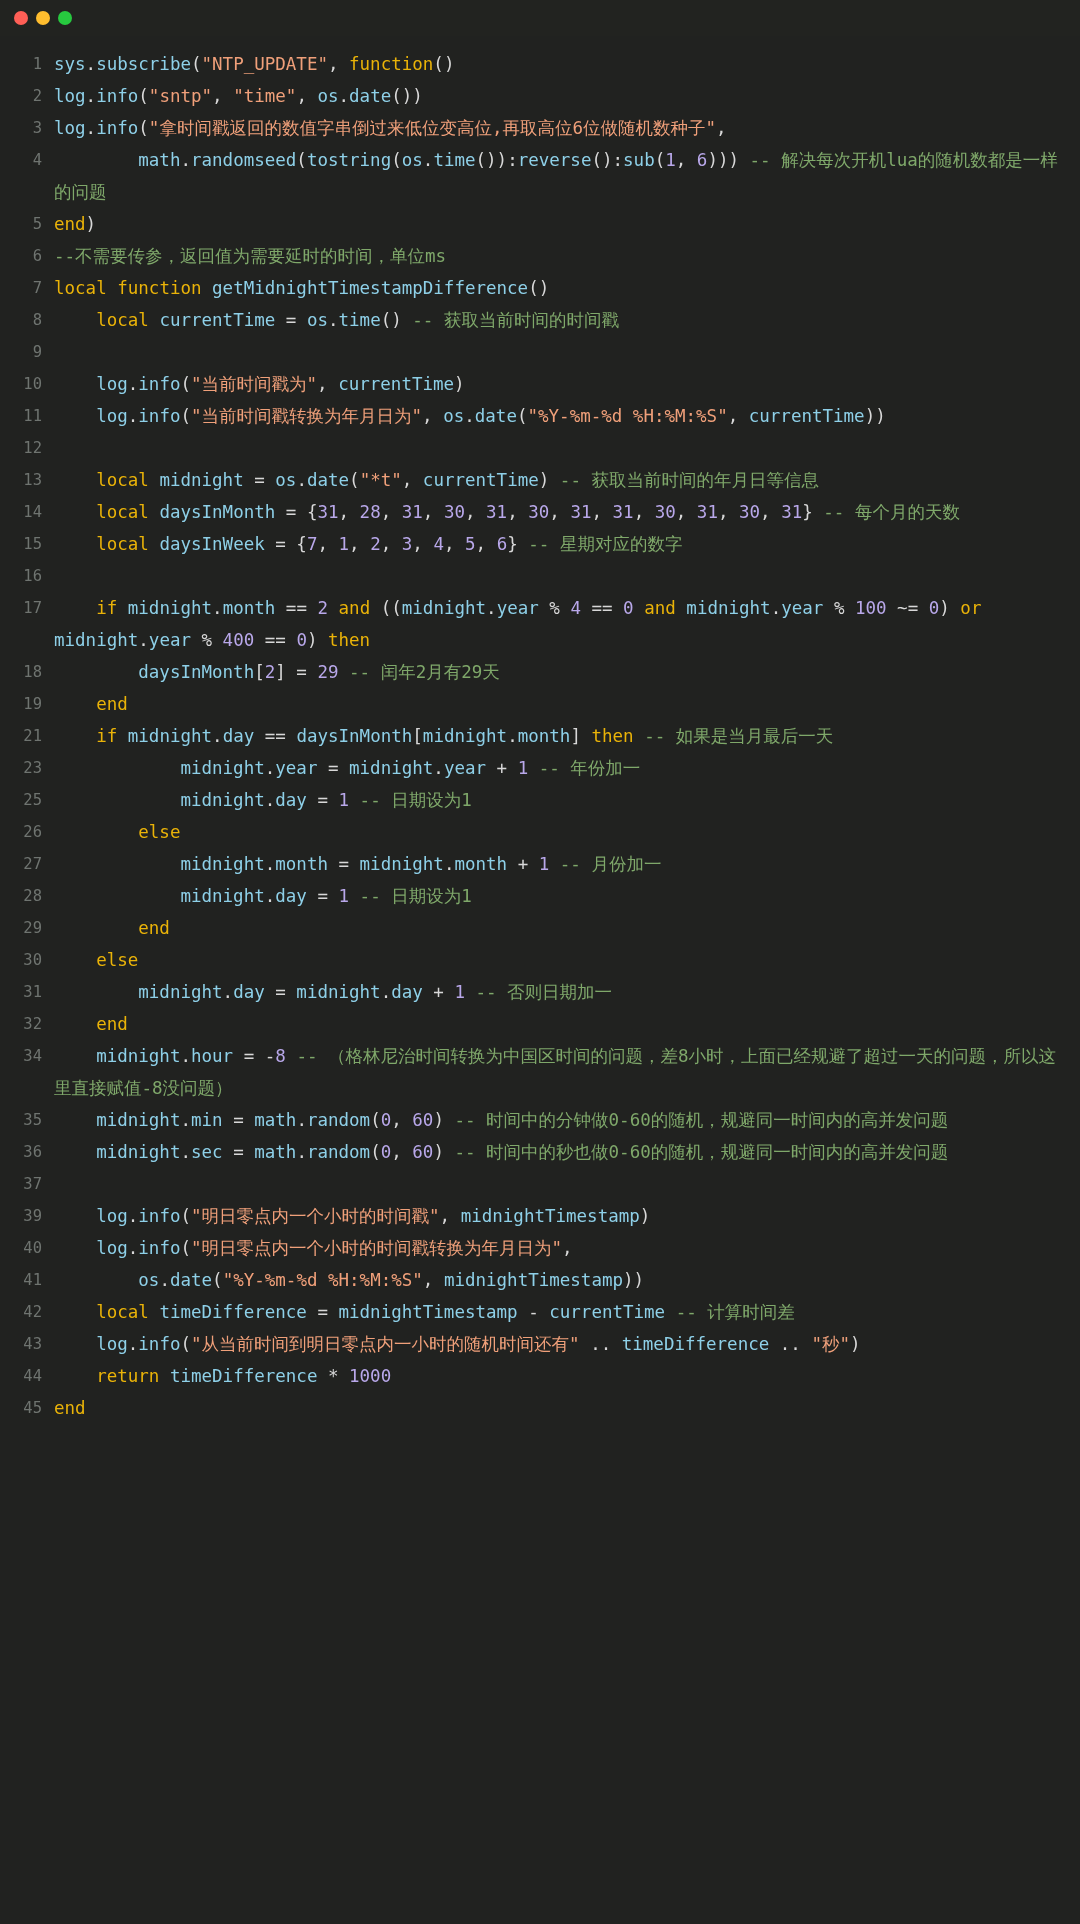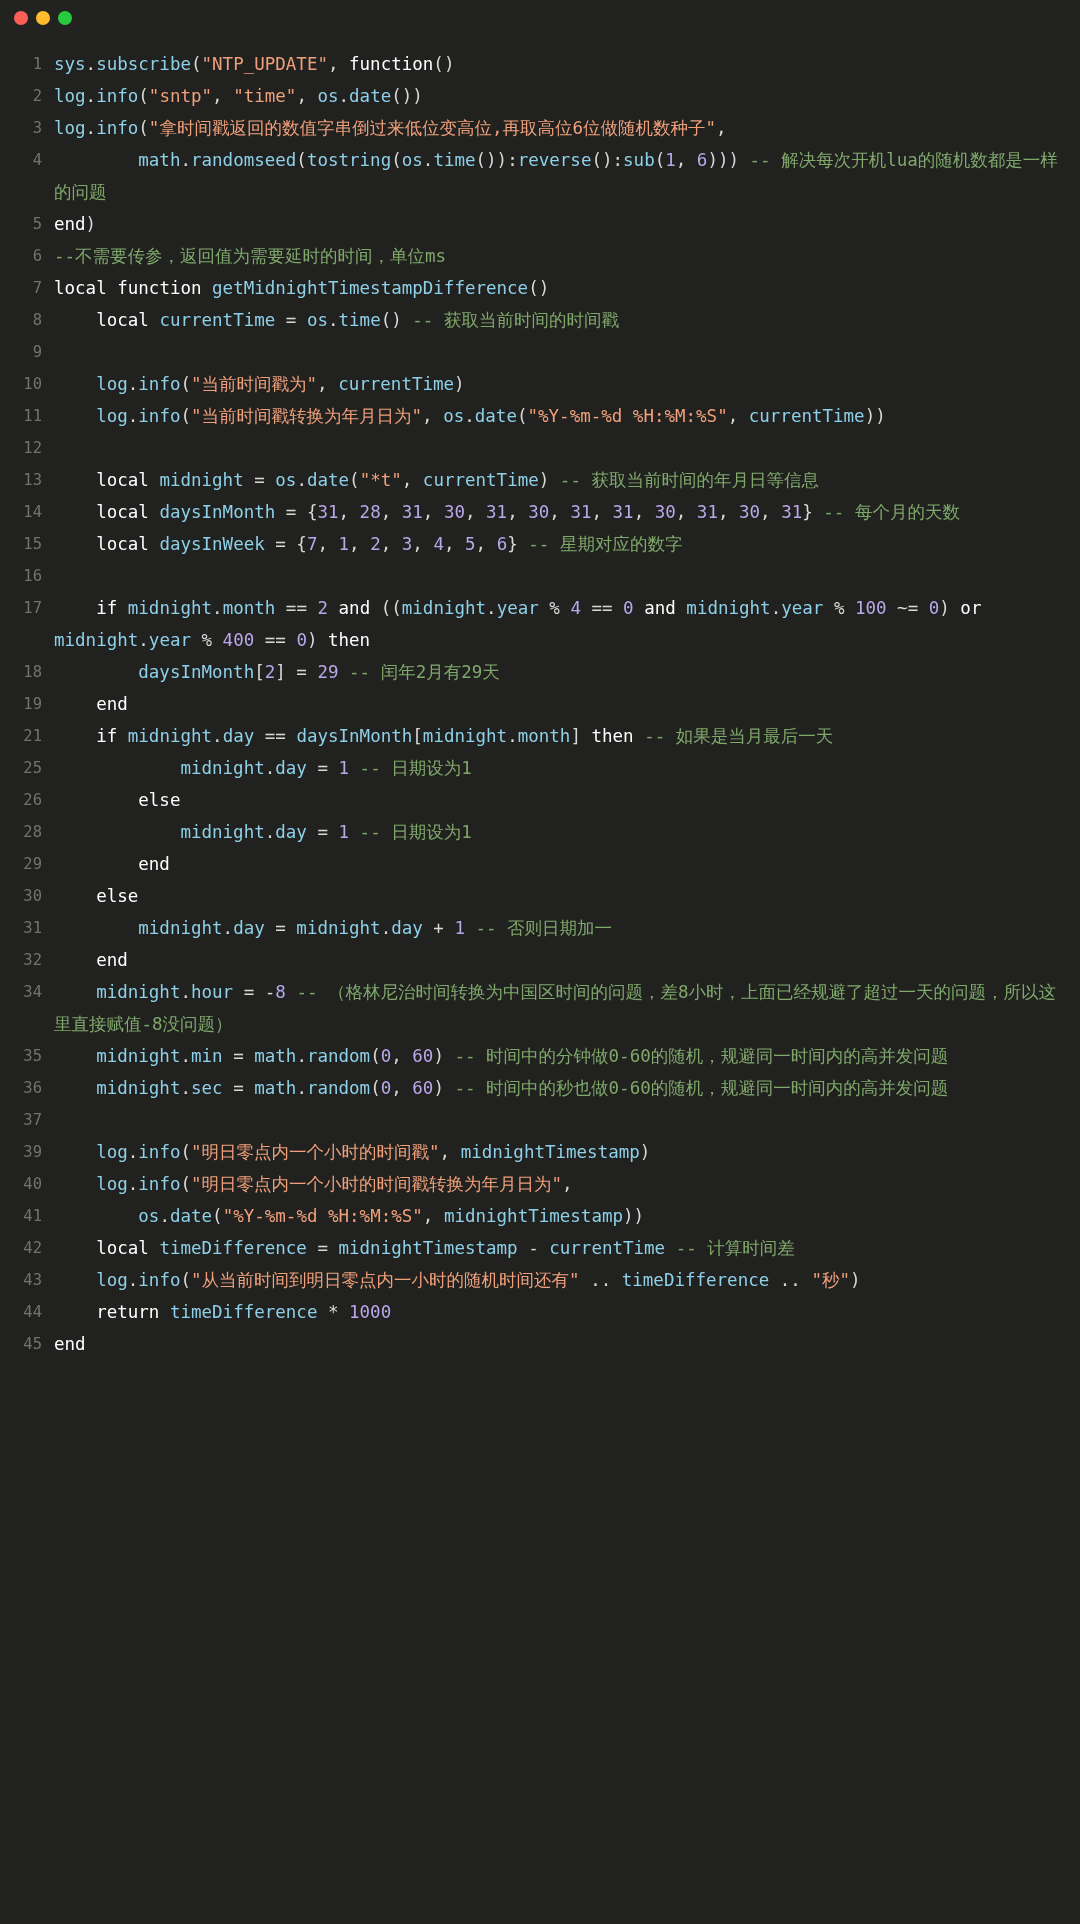--- a/index.html
+++ b/index.html
@@ -49,21 +49,21 @@
     flex:1 1 auto;
     padding-left:12px;
     white-space:pre-wrap;
     word-break:break-word;
     color:#e6e6e6;
     font-family:"DejaVu Sans Mono", monospace;
     font-size:17.5px;
     line-height:32px;
   }
   
-  .kw   { color:#ffffff; }
+  .kw   { color:#eab308; }
   .id   { color:#8ed0e8; }
   .str  { color:#f0a07a; }
   .cmt  { color:#7fa86a; }
   .num  { color:#b9a8ea; }
   .pun  { color:#d8d8d8; }
 </style>
 </head>
 <body>
 
 <div id="window">
@@ -149,28 +149,36 @@
       </div>
       <div class="row">
         <div class="ln">19</div>
         <div class="code"><span class="pun">    </span><span class="kw">end</span></div>
       </div>
       <div class="row">
         <div class="ln">21</div>
         <div class="code"><span class="pun">    </span><span class="kw">if</span><span class="pun"> </span><span class="id">midnight</span><span class="pun">.</span><span class="id">day</span><span class="pun"> == </span><span class="id">daysInMonth</span><span class="pun">[</span><span class="id">midnight</span><span class="pun">.</span><span class="id">month</span><span class="pun">] </span><span class="kw">then</span><span class="pun"> </span><span class="cmt">-- 如果是当月最后一天</span></div>
       </div>
       <div class="row">
+        <div class="ln">23</div>
+        <div class="code"><span class="pun">            </span><span class="id">midnight</span><span class="pun">.</span><span class="id">year</span><span class="pun"> = </span><span class="id">midnight</span><span class="pun">.</span><span class="id">year</span><span class="pun"> + </span><span class="num">1</span><span class="pun"> </span><span class="cmt">-- 年份加一</span></div>
+      </div>
+      <div class="row">
         <div class="ln">25</div>
         <div class="code"><span class="pun">            </span><span class="id">midnight</span><span class="pun">.</span><span class="id">day</span><span class="pun"> = </span><span class="num">1</span><span class="pun"> </span><span class="cmt">-- 日期设为1</span></div>
       </div>
       <div class="row">
         <div class="ln">26</div>
         <div class="code"><span class="pun">        </span><span class="kw">else</span></div>
       </div>
       <div class="row">
+        <div class="ln">27</div>
+        <div class="code"><span class="pun">            </span><span class="id">midnight</span><span class="pun">.</span><span class="id">month</span><span class="pun"> = </span><span class="id">midnight</span><span class="pun">.</span><span class="id">month</span><span class="pun"> + </span><span class="num">1</span><span class="pun"> </span><span class="cmt">-- 月份加一</span></div>
+      </div>
+      <div class="row">
         <div class="ln">28</div>
         <div class="code"><span class="pun">            </span><span class="id">midnight</span><span class="pun">.</span><span class="id">day</span><span class="pun"> = </span><span class="num">1</span><span class="pun"> </span><span class="cmt">-- 日期设为1</span></div>
       </div>
       <div class="row">
         <div class="ln">29</div>
         <div class="code"><span class="pun">        </span><span class="kw">end</span></div>
       </div>
       <div class="row">
         <div class="ln">30</div>
         <div class="code"><span class="pun">    </span><span class="kw">else</span></div>

